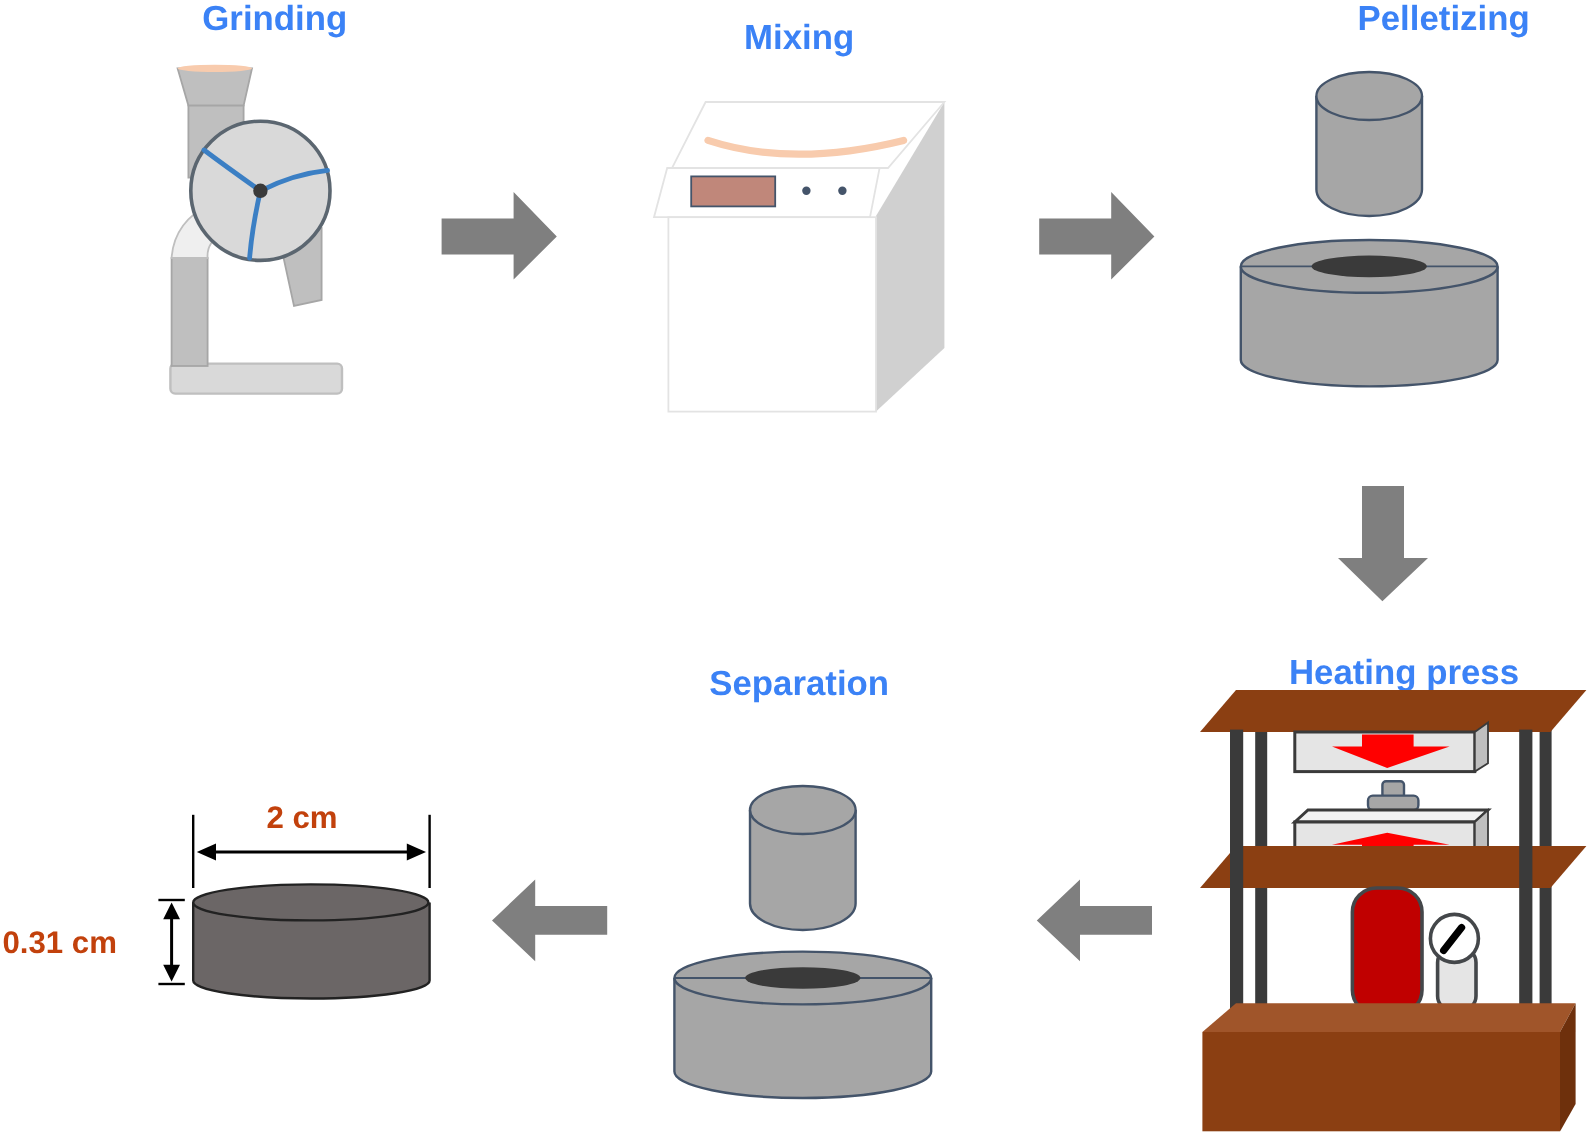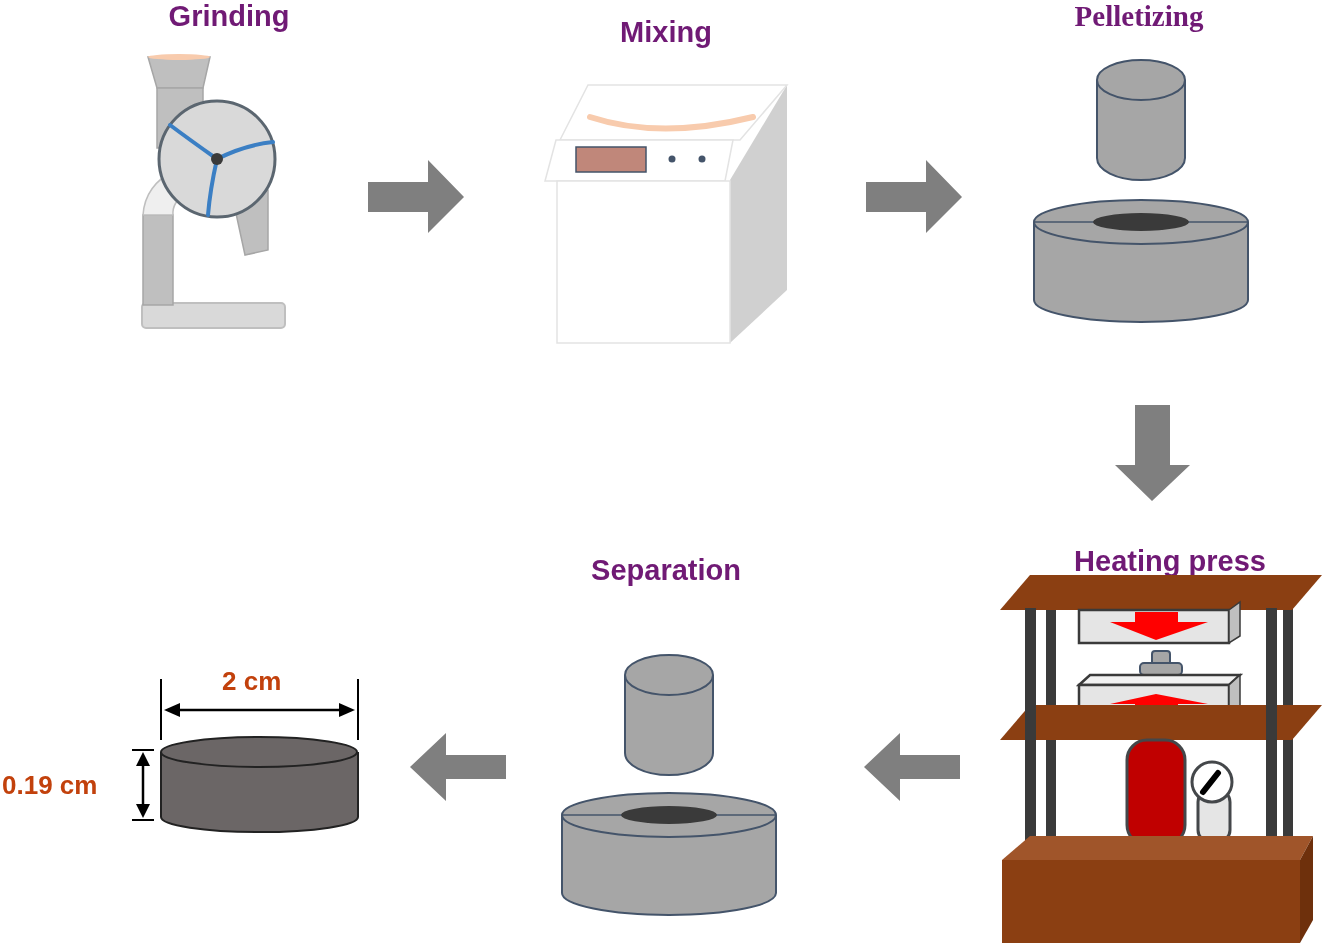--- a/index.html
+++ b/index.html
@@ -1,32 +1,32 @@
 <!DOCTYPE html>
 <html><head>
 <meta charset="utf-8">
 <style>
   html, body { margin: 0; padding: 0; background: #ffffff; }
   body { width: 1323px; height: 943px; position: relative; overflow: hidden;
          font-family: "Liberation Sans", "DejaVu Sans", sans-serif; }
-  .label { position: absolute; font-weight: bold; font-size: 29px; color: #701a75; white-space: nowrap; transform: translateX(-50%); }
+  .label { position: absolute; font-weight: bold; font-size: 29px; color: #3b82f6; white-space: nowrap; transform: translateX(-50%); }
   .dim { position: absolute; font-weight: bold; font-size: 26px; color: #c2410c; white-space: nowrap; }
   svg.diagram { position: absolute; left: 0; top: 0; }
 </style>
 </head>
 <body>
 
 <div class="label" style="left:229px; top:0px;">Grinding</div>
 <div class="label" style="left:666px; top:16px;">Mixing</div>
-<div class="label" style="left:1139px; top:0px;font-family:Liberation Serif, serif;">Pelletizing</div>
+<div class="label" style="left:1203px; top:0px;">Pelletizing</div>
 <div class="label" style="left:1170px; top:522px;margin-top:23px;">Heating press</div>
 <div class="label" style="left:666px; top:522px;margin-top:32px;">Separation</div>
 
 <div class="dim" style="left:222px; top:666px;">2 cm</div>
-<div class="dim" style="left:2px; top:770px;">0.19 cm</div>
+<div class="dim" style="left:2px; top:770px;">0.31 cm</div>
 
 <svg class="diagram" width="1323" height="943" viewBox="0 0 1323 943">
 
   <g>
 
     <rect x="142" y="303" width="143" height="25" rx="4" fill="#d9d9d9" stroke="#bfbfbf" stroke-width="2"></rect>
 
     <rect x="143" y="215" width="30" height="90" fill="#bfbfbf" stroke="#a6a6a6" stroke-width="1.5"></rect>
 
     <path d="M143 215 Q145 185 175 170 L185 195 Q172 202 173 215 Z" fill="#efefef" stroke="#bfbfbf" stroke-width="1.5"></path>

